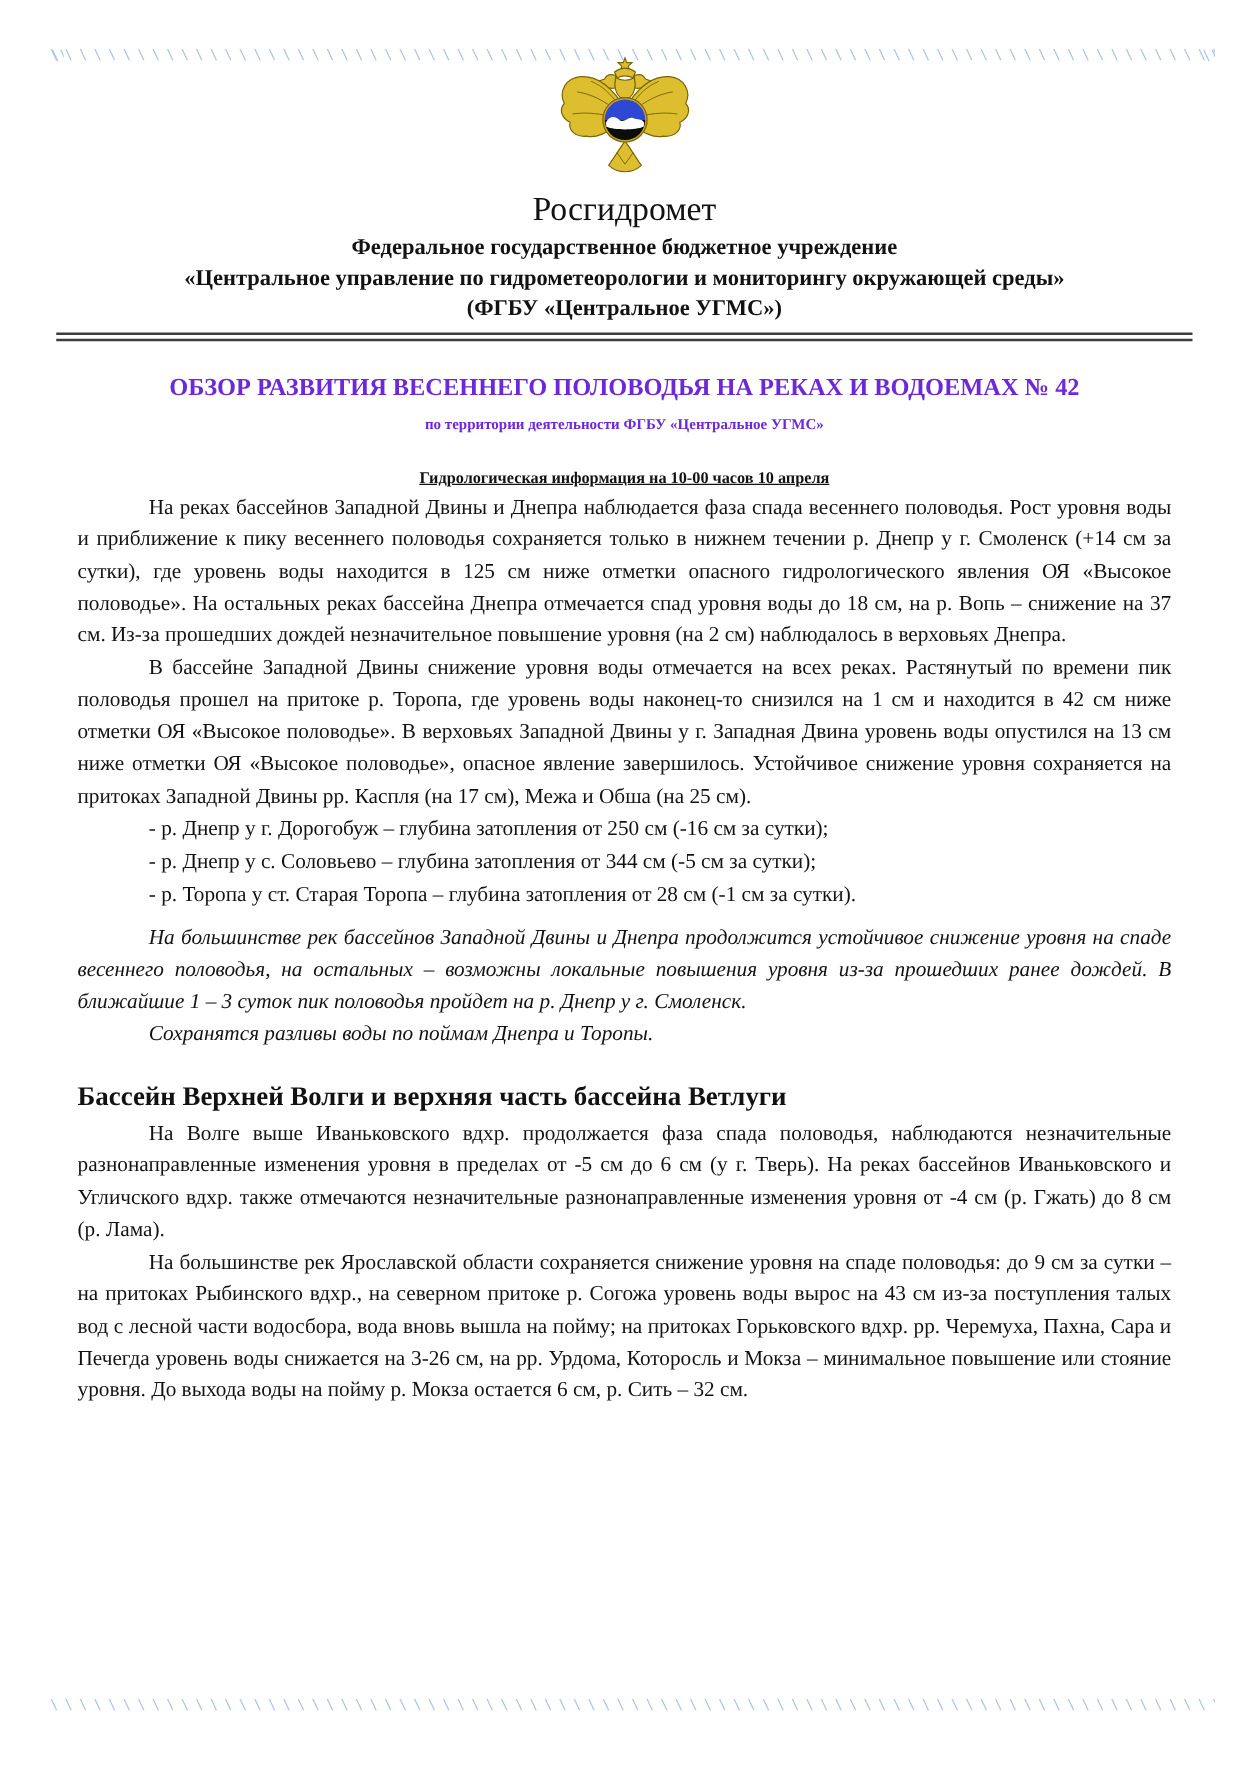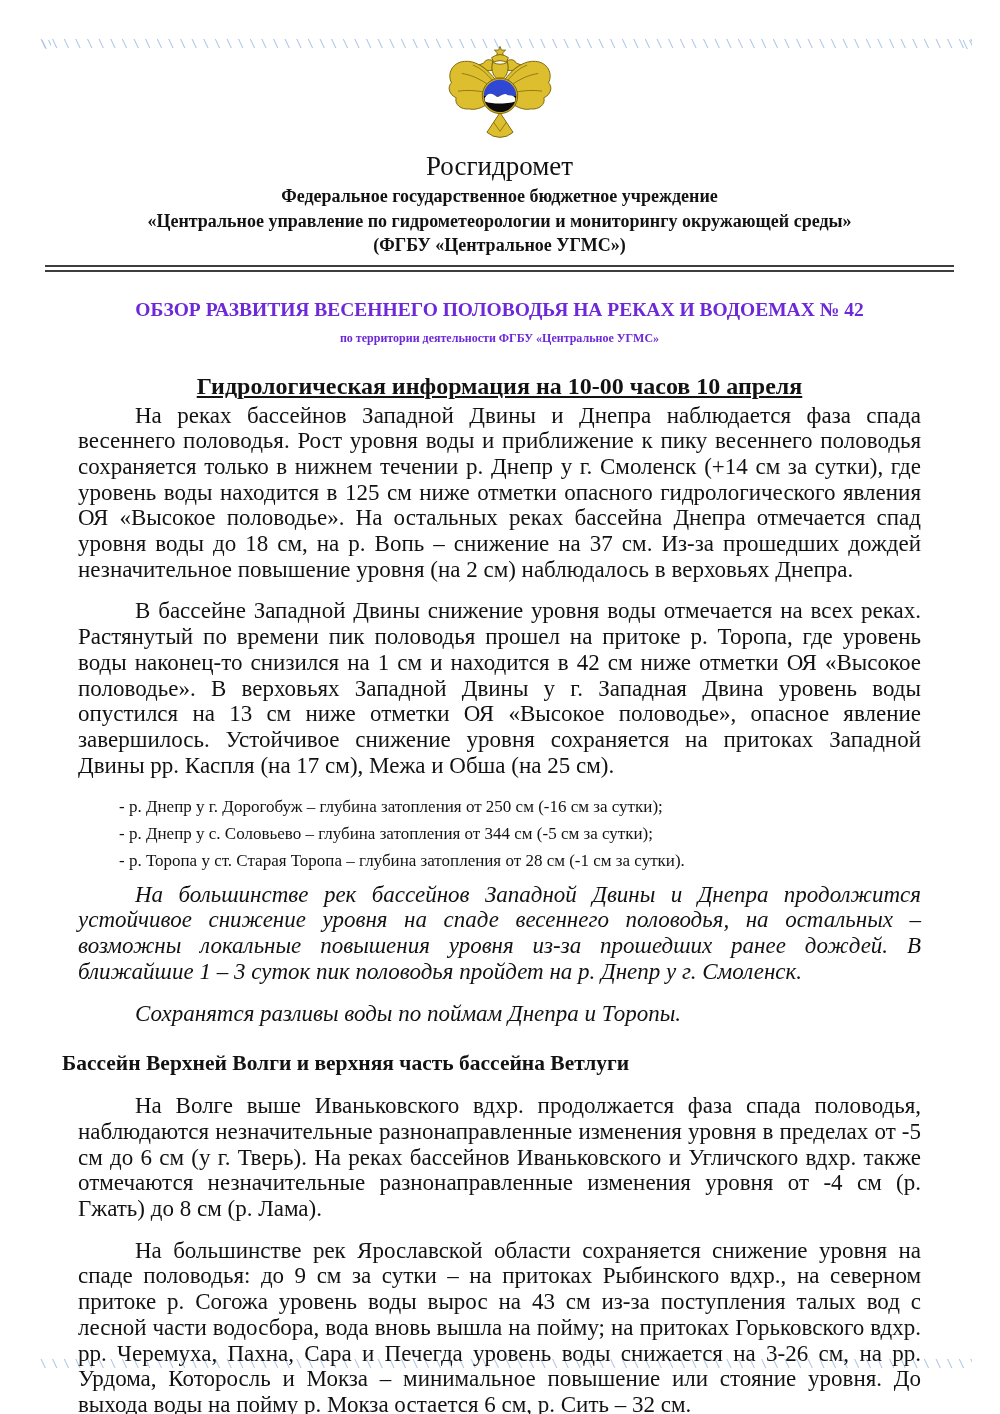--- a/index.html
+++ b/index.html
@@ -22,27 +22,27 @@
   .org-title{font-size:27px;font-weight:normal;text-align:center;margin:2px 0 2px 0;line-height:32px;}
   .org-sub div{font-size:18px;font-weight:bold;text-align:center;line-height:24.5px;}
 
   .rule{height:3px;border-top:2px solid #3d3d3d;border-bottom:2px solid #3d3d3d;margin:7px -17px 0 -17px;}
 
   .bulletin{margin-top:24px;text-align:center;font-weight:bold;}
   .bulletin .t1{font-size:19.5px;line-height:27px;}
   .bulletin .t2{font-size:12px;line-height:30px;}
   .bulletin .t3{font-size:18.5px;line-height:29px;}
 
-  .info-heading{margin-top:20px;text-align:center;font-size:24px;font-weight:bold;text-decoration:underline;}
+  .info-heading{margin-top:20px;text-align:center;font-size:13px;font-weight:bold;text-decoration:underline;}
 
   .sec-heading{font-size:21.5px;font-weight:bold;margin:0;line-height:27px;}
   .mt-sec1{margin-top:38px;}
   .mt-sec2{margin-top:24px;margin-bottom:3px;}
 
-  p.body{margin:16px;font-size:23px;line-height:25.7px;text-align:justify;text-indent:57px;}
+  p.body{margin:0;font-size:17px;line-height:25.7px;text-align:justify;text-indent:57px;}
   p.first{margin-top:3px;}
   p.listline{margin:0;font-size:17px;line-height:26.8px;text-indent:57px;text-align:left;}
   p.forecast{font-style:italic;}
   p.fc1{margin-top:7px;}
 </style>
 </head>
 <body>
 
 <div class="page">
 

